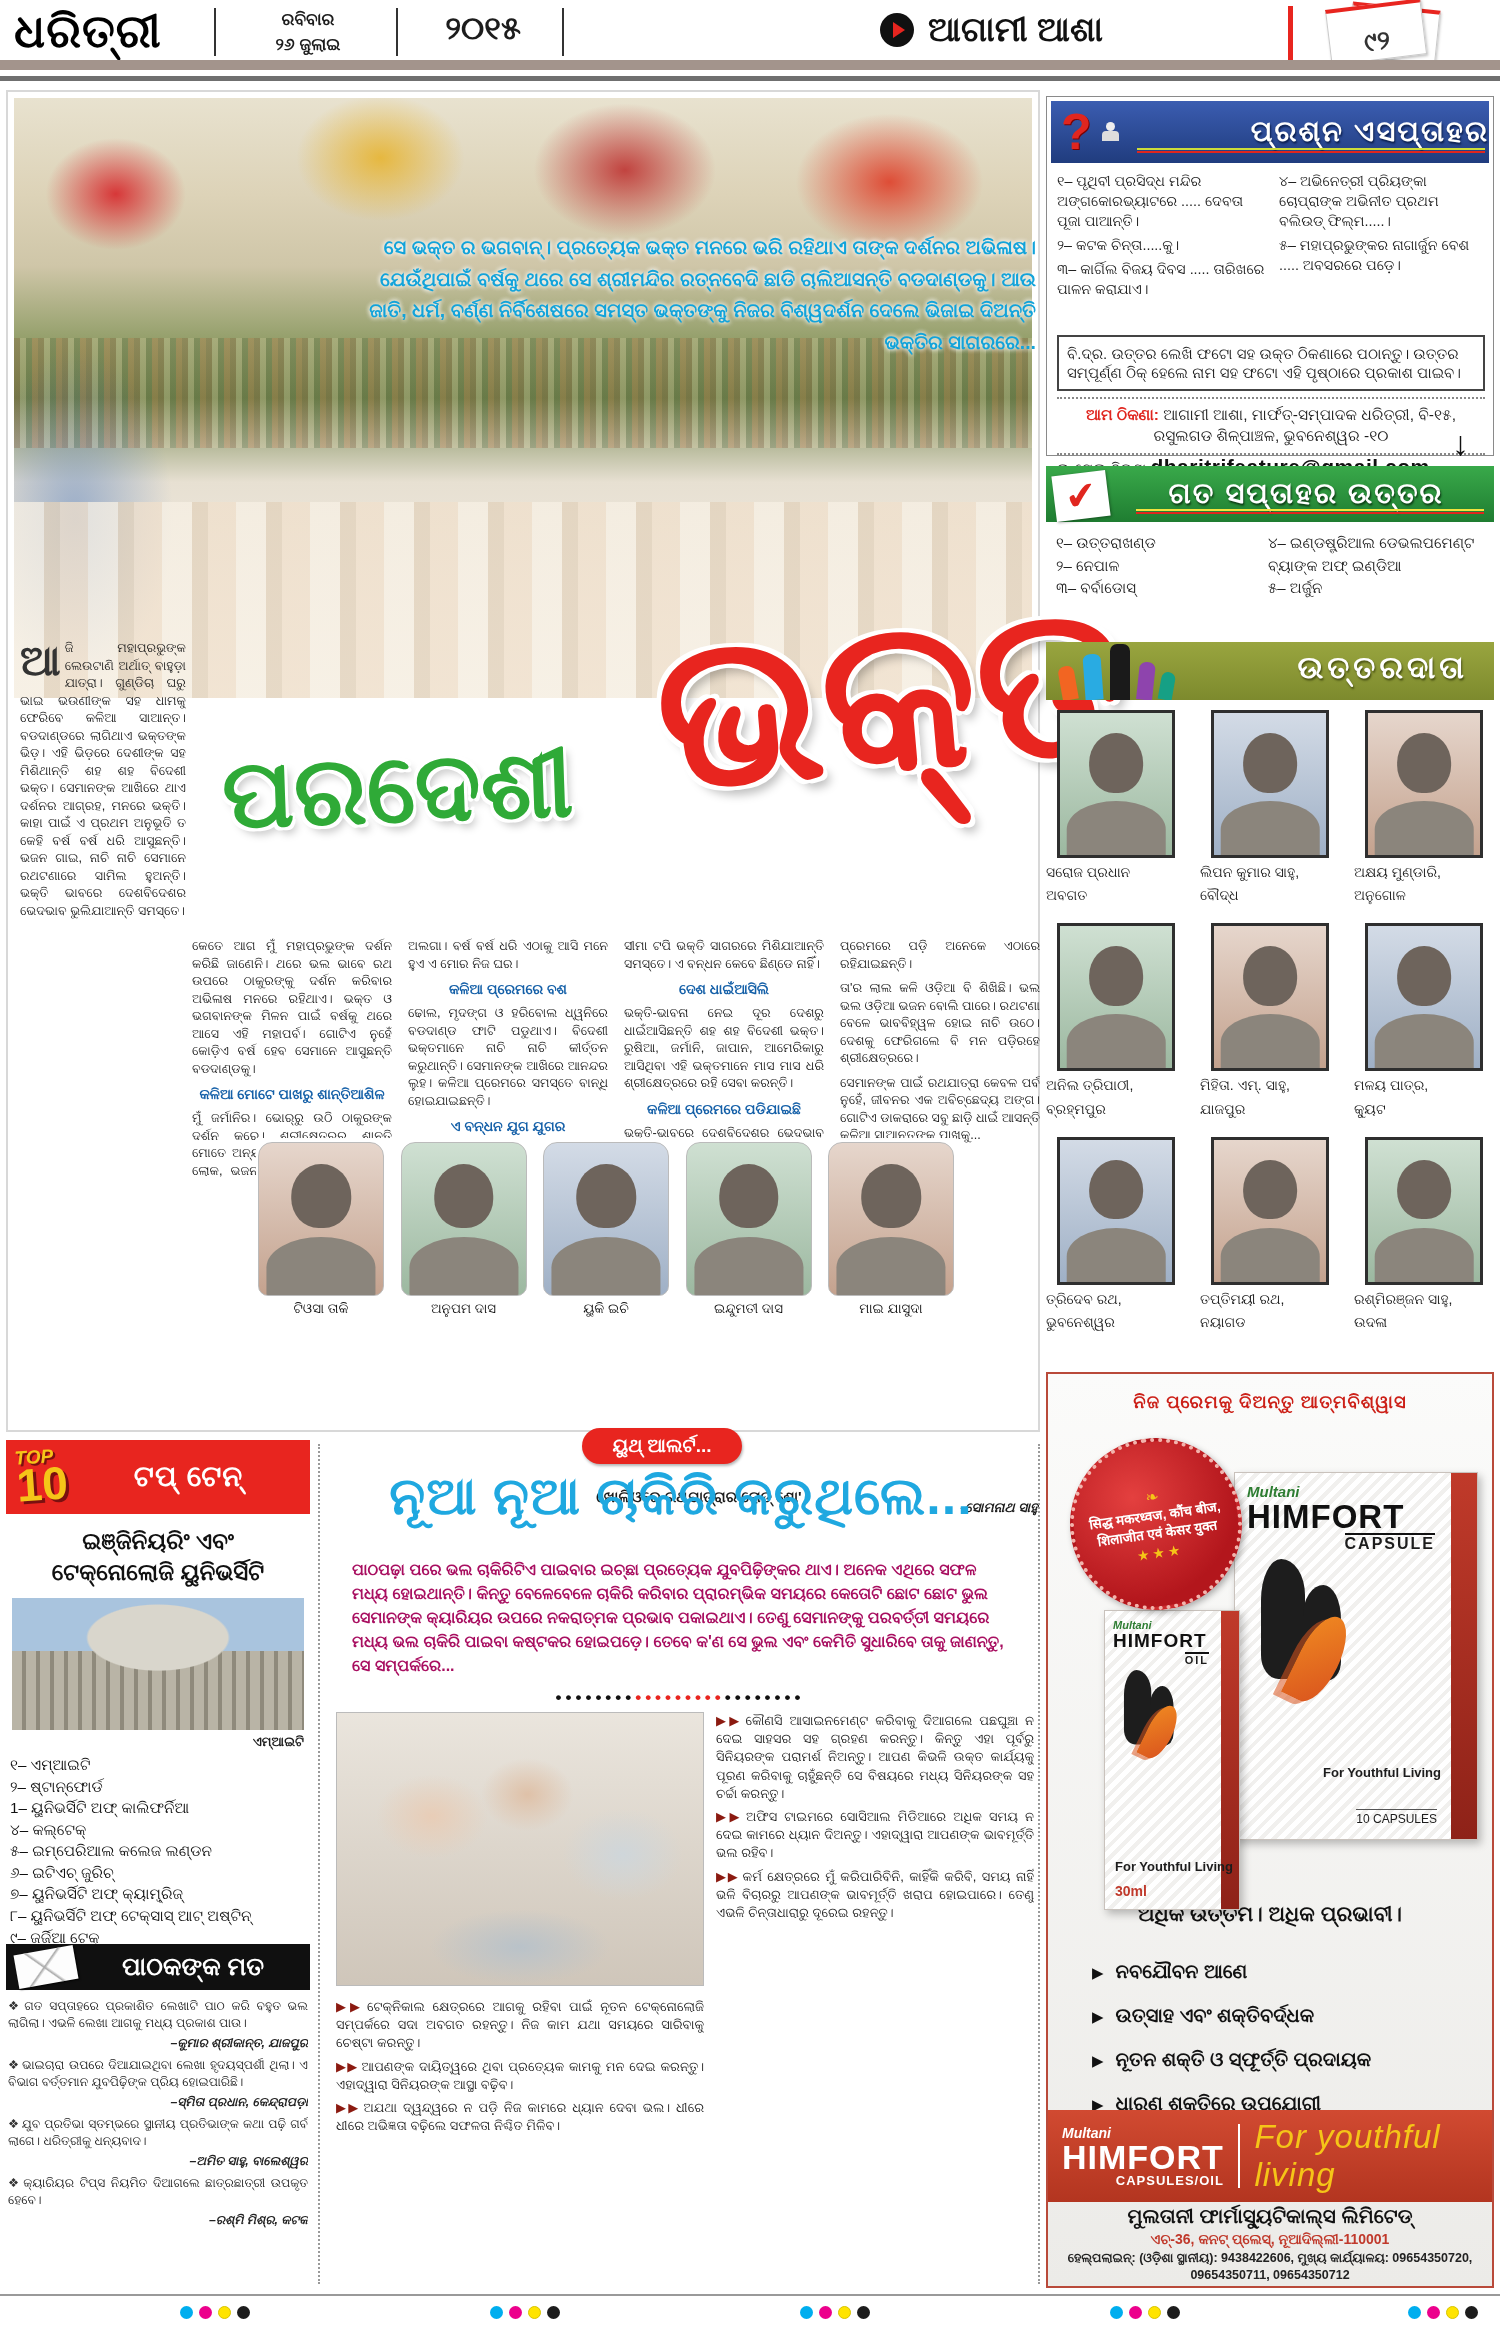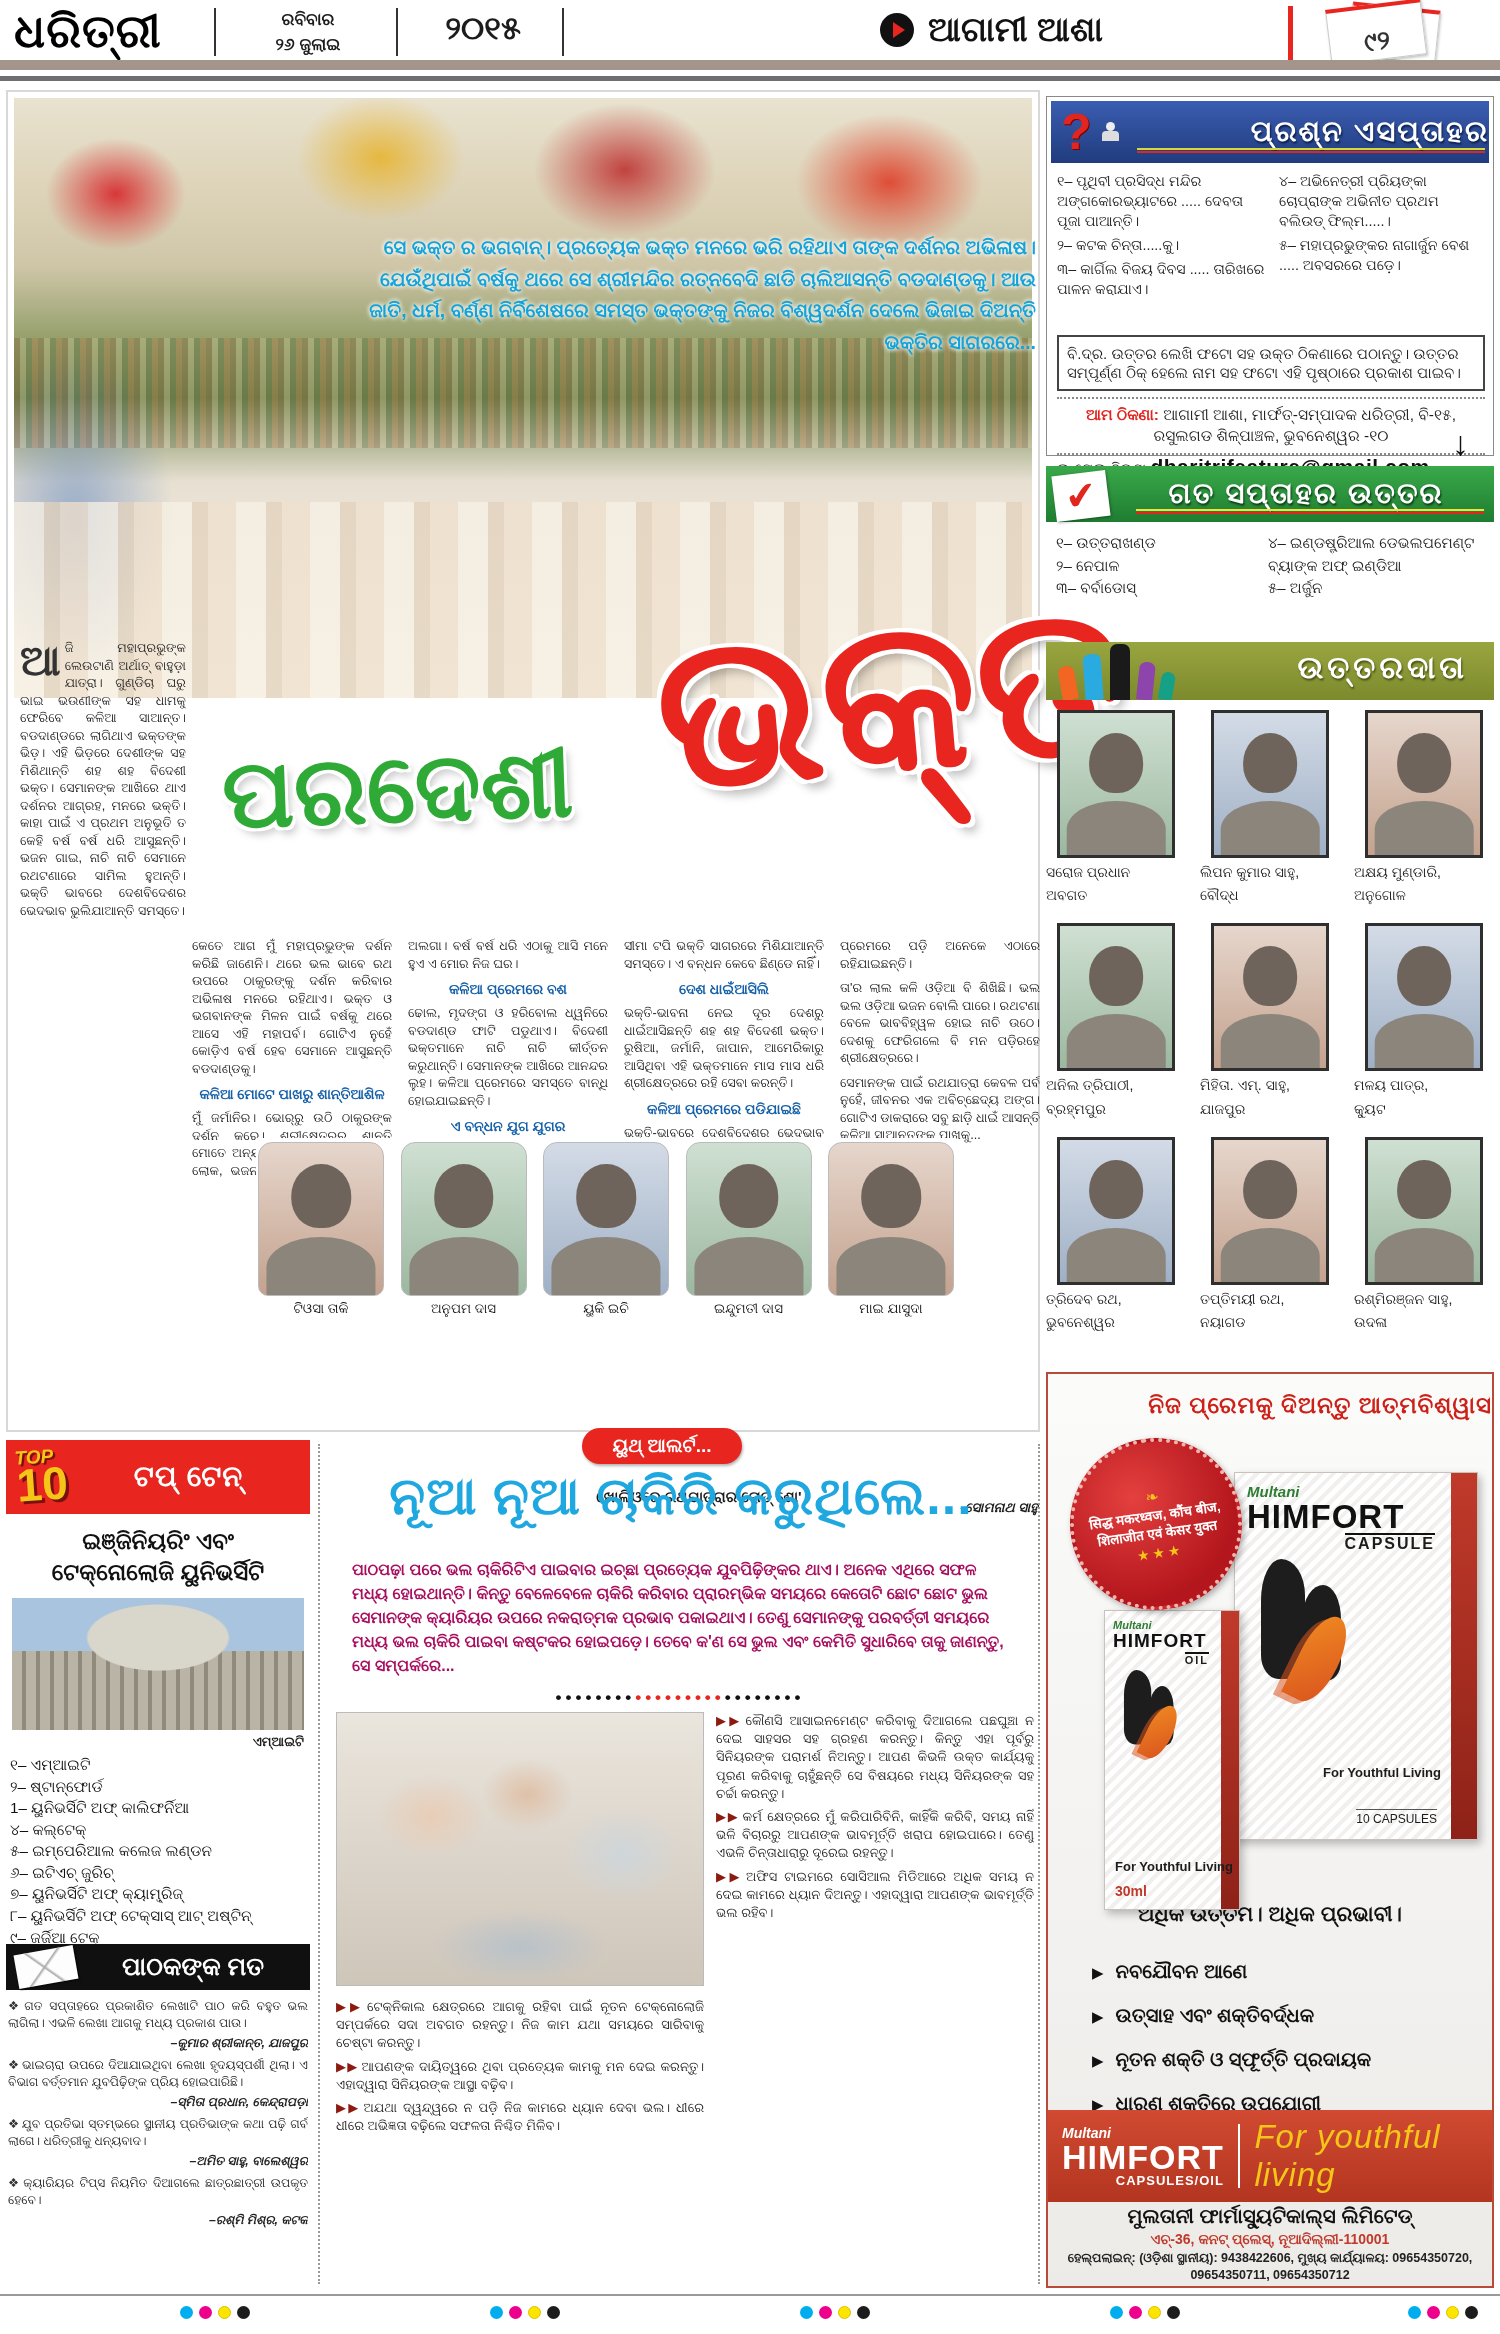--- a/index.html
+++ b/index.html
@@ -107,21 +107,21 @@
 .h3{left:64px;width:20px;height:56px;background:#1a1a1a}
 .h4{left:92px;width:16px;height:38px;background:#8e44ad;transform:rotate(6deg)}
 .h5{left:114px;width:14px;height:28px;background:#16a085;transform:rotate(10deg)}
 .grid{left:1046px;top:710px;width:448px;height:640px;display:flex;flex-wrap:wrap;justify-content:space-between}
 .cell{width:140px;text-align:left;margin-bottom:10px}
 .gph{width:118px;height:148px;margin:0 auto;border:3px solid #2f2f2f;position:relative;overflow:hidden}
 .cell .nm{font-size:14px;line-height:1.3;margin-top:5px}
 
 
 .ad{left:1046px;top:1372px;width:448px;height:916px;border:2px solid #b94a3a;background:linear-gradient(180deg,#fbfbfa,#ecebe8)}
-.adhead{left:0;top:18px;width:444px;text-align:right;color:#cc2018;font-size:23px;font-weight:800;letter-spacing:1px}
+.adhead{left:0;top:18px;width:444px;text-align:center;color:#cc2018;font-size:18px;font-weight:800;letter-spacing:1px}
 .seal{left:22px;top:64px;width:172px;height:172px;border-radius:50%;background:radial-gradient(circle at 38% 32%,#e4403f,#b3161c 70%);
  border:4px dotted #f3b3ac;display:flex;flex-direction:column;align-items:center;justify-content:center;text-align:center;
  color:#fff;font-size:13.5px;font-weight:bold;line-height:1.35;transform:rotate(-8deg);z-index:3;box-shadow:2px 3px 6px rgba(0,0,0,.3);padding:8px}
 .seal .lf{color:#f5c518;font-size:16px}
 .seal .st{color:#f5c518;letter-spacing:3px;font-size:14px}
 .pbox{background:repeating-linear-gradient(135deg,#ffffff 0 5px,#f1f0ee 5px 9px);border:1px solid #c9c2bc;box-shadow:3px 4px 8px rgba(0,0,0,.25)}
 .capsule{left:186px;top:98px;width:244px;height:368px;z-index:2;padding:10px 12px}
 .oil{left:56px;top:236px;width:136px;height:300px;z-index:2;padding:8px}
 .rstripe{position:absolute;right:0;top:0;width:26px;height:100%;background:linear-gradient(180deg,#c03a2a,#8e2218)}
 .multani{color:#2e7d32;font-style:italic;font-weight:800;font-size:15px}
@@ -488,22 +488,22 @@
 
   <div class="abs ybadge">ୟୁଥ୍ ଆଲର୍ଟ...</div>
   <div class="abs yhead">ନୂଆ ନୂଆ ଚାକିରି କରୁଥିଲେ...</div>
   <div class="abs yintro">ପାଠପଢ଼ା ପରେ ଭଲ ଚାକିରିଟିଏ ପାଇବାର ଇଚ୍ଛା ପ୍ରତ୍ୟେକ ଯୁବପିଢ଼ିଙ୍କର ଥାଏ। ଅନେକ ଏଥିରେ ସଫଳ ମଧ୍ୟ ହୋଇଥାନ୍ତି। କିନ୍ତୁ ବେଳେବେଳେ ଚାକିରି କରିବାର ପ୍ରାରମ୍ଭିକ ସମୟରେ କେତୋଟି ଛୋଟ ଛୋଟ ଭୁଲ ସେମାନଙ୍କ କ୍ୟାରିୟର ଉପରେ ନକରାତ୍ମକ ପ୍ରଭାବ ପକାଇଥାଏ। ତେଣୁ ସେମାନଙ୍କୁ ପରବର୍ତ୍ତୀ ସମୟରେ ମଧ୍ୟ ଭଲ ଚାକିରି ପାଇବା କଷ୍ଟକର ହୋଇପଡ଼େ। ତେବେ କ'ଣ ସେ ଭୁଲ ଏବଂ କେମିତି ସୁଧାରିବେ ତାକୁ ଜାଣନ୍ତୁ, ସେ ସମ୍ପର୍କରେ...</div>
   <div class="abs ydots">
     <span class="bk">••••••••</span><span class="rd">•••••••••</span><span class="bk">••••••••</span>
   </div>
   <div class="abs office"></div>
   <div class="abs ycol ycolR">
     <p><span class="ar">▶▶</span><span>କୌଣସି ଆସାଇନମେଣ୍ଟ କରିବାକୁ ଦିଆଗଲେ ପଛଘୁଞ୍ଚା ନ ଦେଇ ସାହସର ସହ ଗ୍ରହଣ କରନ୍ତୁ। କିନ୍ତୁ ଏହା ପୂର୍ବରୁ ସିନିୟରଙ୍କ ପରାମର୍ଶ ନିଅନ୍ତୁ। ଆପଣ କିଭଳି ଉକ୍ତ କାର୍ଯ୍ୟକୁ ପୂରଣ କରିବାକୁ ଚାହୁଁଛନ୍ତି ସେ ବିଷୟରେ ମଧ୍ୟ ସିନିୟରଙ୍କ ସହ ଚର୍ଚ୍ଚା କରନ୍ତୁ।</span></p>
+    <p><span class="ar">▶▶</span><span>ଅଫିସ ଟାଇମରେ ସୋସିଆଲ ମିଡିଆରେ ଅଧିକ ସମୟ ନ ଦେଇ କାମରେ ଧ୍ୟାନ ଦିଅନ୍ତୁ। ଏହାଦ୍ୱାରା ଆପଣଙ୍କ ଭାବମୂର୍ତ୍ତି ଭଲ ରହିବ।</span></p>
     <p><span class="ar">▶▶</span><span>କର୍ମ କ୍ଷେତ୍ରରେ ମୁଁ କରିପାରିବିନି, କାହିଁକି କରିବି, ସମୟ ନାହିଁ ଭଳି ବିଚାରରୁ ଆପଣଙ୍କ ଭାବମୂର୍ତ୍ତି ଖରାପ ହୋଇପାରେ। ତେଣୁ ଏଭଳି ଚିନ୍ତାଧାରାରୁ ଦୂରେଇ ରହନ୍ତୁ।</span></p>
-    <p><span class="ar">▶▶</span><span>ଅଫିସ ଟାଇମରେ ସୋସିଆଲ ମିଡିଆରେ ଅଧିକ ସମୟ ନ ଦେଇ କାମରେ ଧ୍ୟାନ ଦିଅନ୍ତୁ। ଏହାଦ୍ୱାରା ଆପଣଙ୍କ ଭାବମୂର୍ତ୍ତି ଭଲ ରହିବ।</span></p>
   </div>
   <div class="abs ycol ycolL">
     <p><span class="ar">▶▶</span><span>ଟେକ୍ନିକାଲ କ୍ଷେତ୍ରରେ ଆଗକୁ ରହିବା ପାଇଁ ନୂତନ ଟେକ୍ନୋଲୋଜି ସମ୍ପର୍କରେ ସଦା ଅବଗତ ରହନ୍ତୁ। ନିଜ କାମ ଯଥା ସମୟରେ ସାରିବାକୁ ଚେଷ୍ଟା କରନ୍ତୁ।</span></p>
     <p><span class="ar">▶▶</span><span>ଆପଣଙ୍କ ଦାୟିତ୍ୱରେ ଥିବା ପ୍ରତ୍ୟେକ କାମକୁ ମନ ଦେଇ କରନ୍ତୁ। ଏହାଦ୍ୱାରା ସିନିୟରଙ୍କ ଆସ୍ଥା ବଢ଼ିବ।</span></p>
     <p><span class="ar">▶▶</span><span>ଅଯଥା ଦ୍ୱନ୍ଦ୍ୱରେ ନ ପଡ଼ି ନିଜ କାମରେ ଧ୍ୟାନ ଦେବା ଭଲ। ଧୀରେ ଧୀରେ ଅଭିଜ୍ଞତା ବଢ଼ିଲେ ସଫଳତା ନିଶ୍ଚିତ ମିଳିବ।</span></p>
   </div>
 
   <div class="abs frule"></div>
   <div class="abs regs">
     <span class="reg" style="left:180px">

